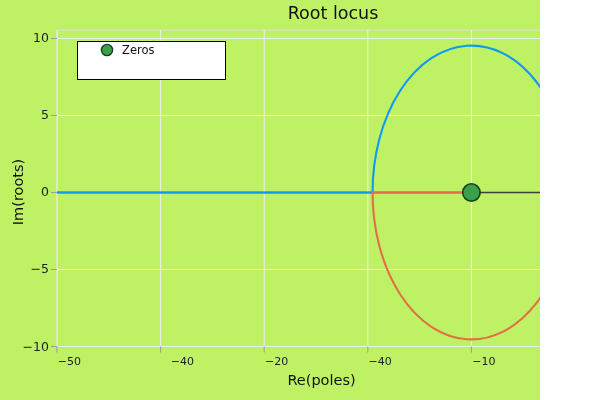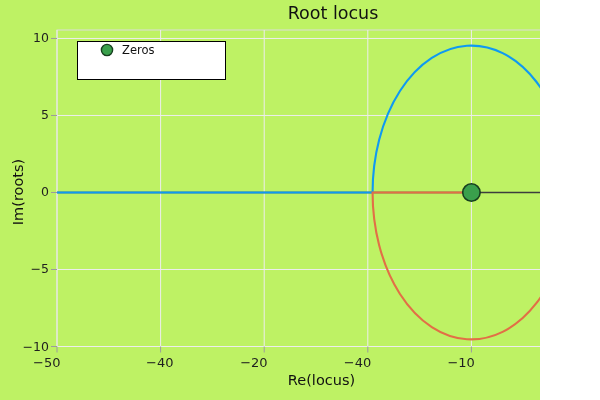--- a/index.html
+++ b/index.html
@@ -16,22 +16,22 @@
   .xlabel{
     position:absolute; left:57px; top:372px; width:529px;
     text-align:center; font-size:14.5px; color:#111;
   }
   .ylabel{
     position:absolute; left:-27px; top:184px; width:90px;
     transform:rotate(-90deg); transform-origin:center center;
     text-align:center; font-size:14.5px; color:#111;
   }
   .xtick{
-    position:absolute; width:48px; text-align:left;
-    font-size:13px; color:#1f1f1f; top:355px;
+    position:absolute; width:48px; text-align:right;
+    font-size:11px; color:#1f1f1f; top:355px;
   }
   .ytick{
     position:absolute; left:0px; width:49px; text-align:right;
     font-size:12.5px; color:#1f1f1f; height:16px; line-height:16px;
   }
   .legend{
     position:absolute; left:77px; top:41px; width:149px; height:39px;
     background:#ffffff; border:1.2px solid #000; box-sizing:border-box;
     padding-top:1px; z-index:5;
   }
@@ -77,21 +77,21 @@
         <line x1="560.3378378378378" y1="169.58613138686133" x2="579.3378378378378" y2="188.58613138686133"></line>
         <line x1="579.3378378378378" y1="169.58613138686133" x2="560.3378378378378" y2="188.58613138686133"></line>
       </g>
       <g stroke="#dca4e4" stroke-width="1.6" fill="none">
         <line x1="560.3378378378378" y1="196.3846715328467" x2="579.3378378378378" y2="215.3846715328467"></line>
         <line x1="579.3378378378378" y1="196.3846715328467" x2="560.3378378378378" y2="215.3846715328467"></line>
       </g>
       <circle cx="471.4144144144144" cy="192.48540145985402" r="8.7" fill="#3aa04c" stroke="#173f1f" stroke-width="1.6"></circle>
     </svg>
 
-  <div class="xlabel">Re(locus)</div>
+  <div class="xlabel">Re(poles)</div>
   <div class="ylabel">Im(roots)</div>
 
   <div class="legend">
     <div class="lrow">
       <svg class="lmark" viewBox="0 0 14 14">
         <circle cx="7" cy="7" r="5.6" stroke-width="1.4" fill="#3aa04c" stroke="#173f1f"></circle>
       </svg>
       <span class="ltext">Zeros</span>
     </div>
   </div>

